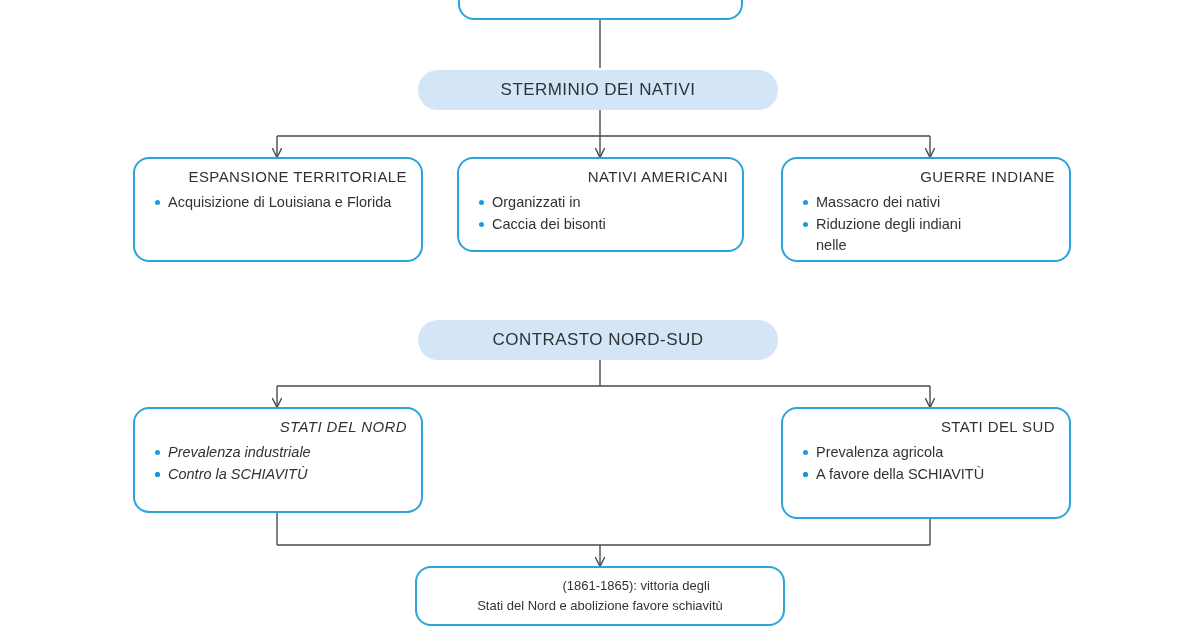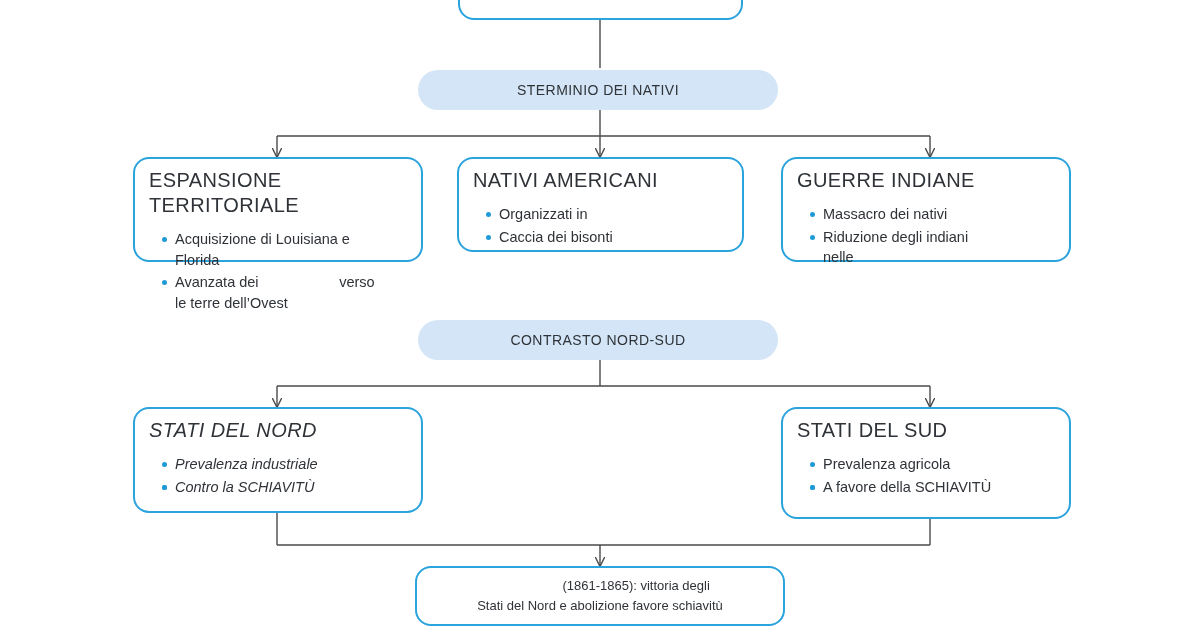--- a/index.html
+++ b/index.html
@@ -29,43 +29,43 @@
   .node {
     position: absolute;
     box-sizing: border-box;
   }
   .pill {
     background: #d3e5f6;
     border-radius: 22px;
     display: flex;
     align-items: center;
     justify-content: center;
-    font-size: 14px;
+    font-size: 17px;
     letter-spacing: 0.45px;
     color: #2f3338;
     text-align: center;
   }
   .card {
     border: 2px solid #2ba3dd;
     border-radius: 16px;
     background: #ffffff;
     box-sizing: border-box;
     padding: 9px 14px 10px 14px;
   }
   .card-title {
-    text-align: left;
-    font-size: 20px;
+    text-align: right;
+    font-size: 15px;
     letter-spacing: 0.4px;
     color: #2f3338;
     margin-bottom: 5px;
     line-height: 1.25;
   }
   .bullets {
     list-style: none;
-    margin: 11px;
+    margin: 4px;
     padding: 0;
   }
   .bullets li {
     position: relative;
     padding-left: 15px;
     font-size: 14.5px;
     line-height: 1.42;
     color: #2f3338;
     margin-bottom: 2px;
   }
@@ -132,22 +132,20 @@
   <div class="node clipped-top" style="left:458px; top:-40px; width:285px; height:60px;"></div>
 
   <div class="node pill" style="left:418px; top:70px; width:360px; height:40px;">
     <span>STERMINIO DEI NATIVI</span>
   </div>
 
   <div class="node card" style="left:133px; top:157px; width:290px; height:105px;">
     <div class="card-title">ESPANSIONE TERRITORIALE</div>
     <ul class="bullets">
       <li><span class="bullet-text">Acquisizione di Louisiana e Florida</span></li>
-      <li><span class="bullet-text">Avanzata dei                    verso
-le terre dell’Ovest</span></li>
     </ul>
   </div>
 
   <div class="node card" style="left:781px; top:157px; width:290px; height:105px;">
     <div class="card-title">GUERRE INDIANE</div>
     <ul class="bullets">
       <li><span class="bullet-text">Massacro dei nativi</span></li>
       <li><span class="bullet-text">Riduzione degli indiani
 nelle</span></li>
     </ul>

